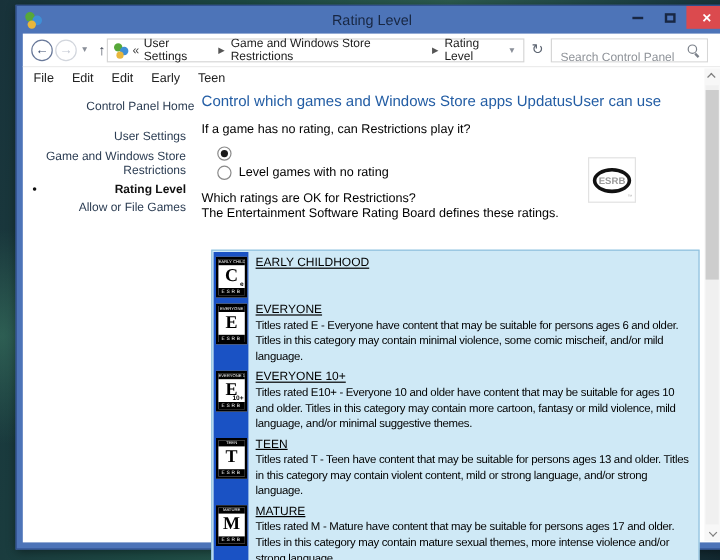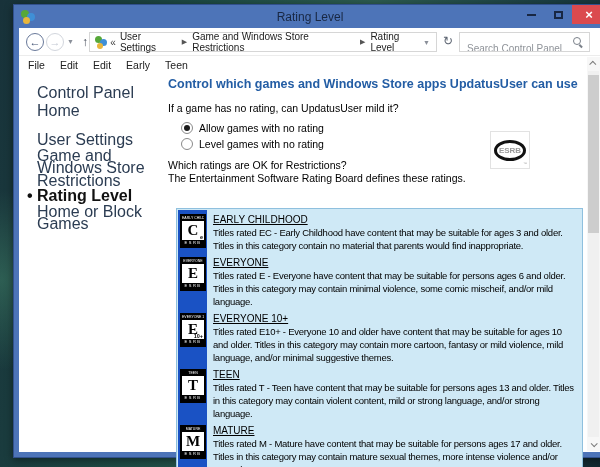--- a/index.html
+++ b/index.html
@@ -66,28 +66,28 @@
   .mag::after { content:""; position:absolute; left:7px; top:7px; width:4px; height:1.5px;
     background:#7b818a; transform:rotate(45deg); transform-origin:0 0; }
 
   
   .menubar { height:17px; display:flex; align-items:center; padding-left:9px;
     font-size:10.5px; color:#222;text-align:right; }
   .menubar span { margin-right:15px; }
 
   
   .content { position:absolute; left:0; right:14px; top:46px; bottom:0; display:flex; }
-  .sidebar { width:152px; padding:10px 0 0 18px; font-size:16px; color:#2b3c52; }
+  .sidebar { width:152px; padding:10px 0 0 18px; font-size:10px; color:#2b3c52;text-align:right; }
   .sb-home { margin-bottom:14px; }
   .sb-item { margin-bottom:3px; line-height:12.5px; width:118px; }
   .sb-item.active { font-weight:bold; color:#111; position:relative; }
   .sb-item.active::before { content:"•"; position:absolute; left:-10px; }
 
   .main { position:relative; flex:1; padding:3px 4px 0 6px; font-size:10.5px; color:#000; }
-  .main h1 { font-size:12.5px; font-weight:bold; color:#235da4; margin-bottom:11px; }
+  .main h1 { font-size:12.5px; font-weight:normal; color:#235da4; margin-bottom:11px; }
   .q1 { margin-bottom:8px; }
   .radio-group { margin-left:13px; margin-bottom:9px; }
   .radio-row { display:flex; align-items:center; margin-bottom:4px; }
   .radio { width:12px; height:12px; border:1px solid #8a8a8a; border-radius:50%;
     background:#fff; display:inline-flex; align-items:center; justify-content:center; flex:none; }
   .radio .dot { display:none; width:6px; height:6px; border-radius:50%; background:#1a1a1a; }
   .radio.checked .dot { display:block; }
   .radio-row label { margin-left:6px; }
   .q2 { margin-bottom:1px; }
   .note { margin-bottom:24px; }
@@ -196,33 +196,32 @@
         <span>Teen</span>
       </div>
 
       <div class="content">
 
         <div class="sidebar">
           <div class="sb-home">Control Panel Home</div>
           <div class="sb-item">User Settings</div>
           <div class="sb-item">Game and Windows Store Restrictions</div>
           <div class="sb-item active">Rating Level</div>
-          <div class="sb-item">Home or Block Games</div>
+          <div class="sb-item">Allow or File Games</div>
         </div>
 
         <div class="main">
           <h1>Control which games and Windows Store apps UpdatusUser can use</h1>
-          <div class="q1">If a game has no rating, can UpdatusUser mild it?</div>
+          <div class="q1">If a game has no rating, can Restrictions play it?</div>
 
           <div class="radio-group">
             <div class="radio-row">
               <span class="radio checked">
                   <span class="dot"></span>
                 </span>
-              <label>Allow games with no rating</label>
             </div>
             <div class="radio-row">
               <span class="radio"></span>
               <label>Level games with no rating</label>
             </div>
           </div>
 
           <div class="esrb-logo">
             <span class="esrb-oval">ESRB</span>
             <span class="esrb-tm">™</span>
@@ -239,21 +238,20 @@
               <span class="esrb-icon">
                 <span class="icon-top">EARLY CHILDHOOD</span>
                 <span class="icon-mid">
                     <span>C</span>
                     <span class="icon-badge">e</span>
                   </span>
                 <span class="icon-bottom">ESRB</span>
               </span>
               <span class="rating-text">
                 <a class="rating-title">EARLY CHILDHOOD</a>
-                <span class="rating-desc">Titles rated EC - Early Childhood have content that may be suitable for ages 3 and older.  Titles in this category contain no material that parents would find inappropriate.</span>
               </span>
             </div>
 
             <div class="rating-row">
 
               <span class="esrb-icon">
                 <span class="icon-top">EVERYONE</span>
                 <span class="icon-mid">
                     <span>E</span>
                     <span class="icon-badge"></span>

